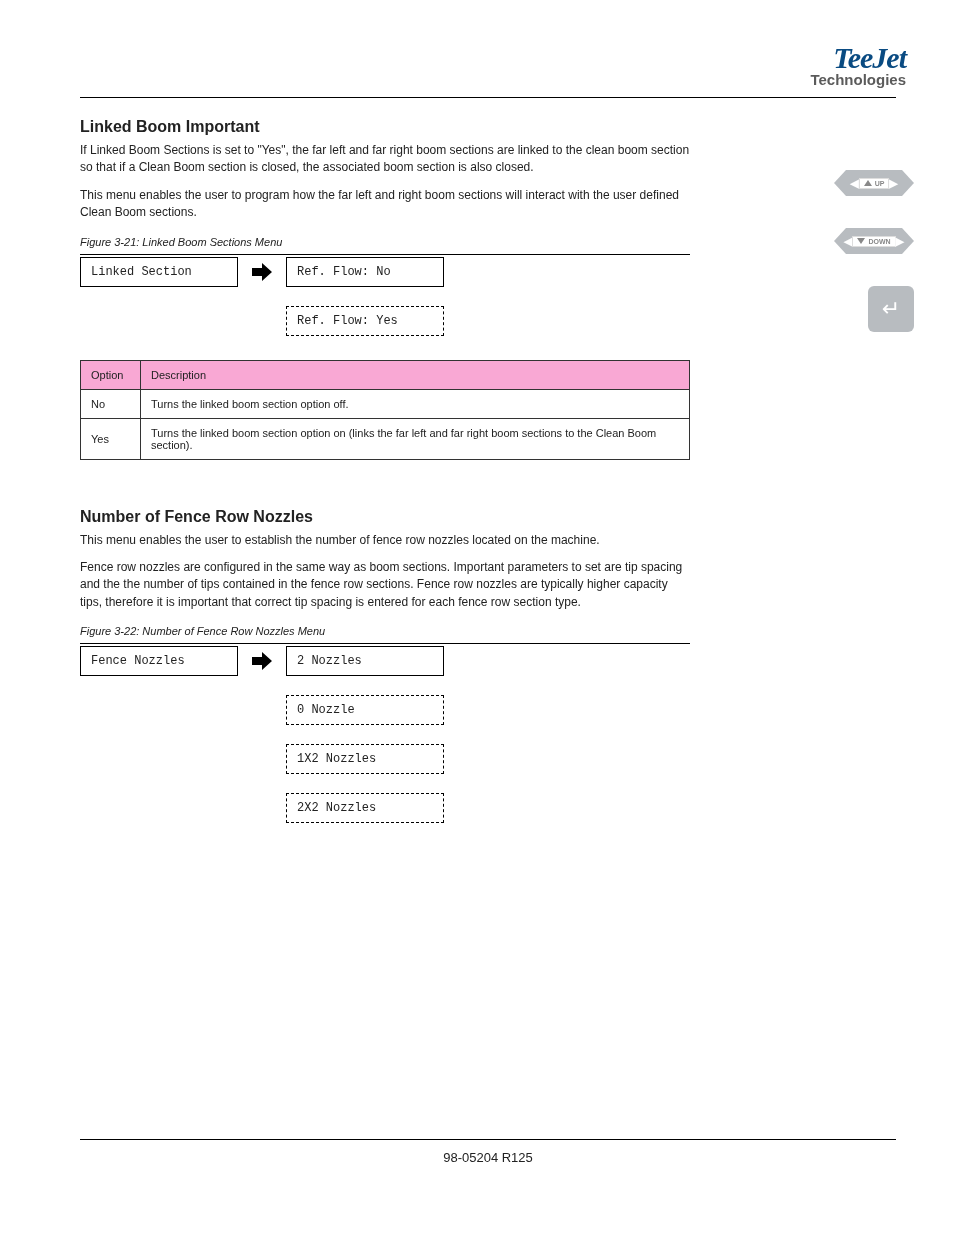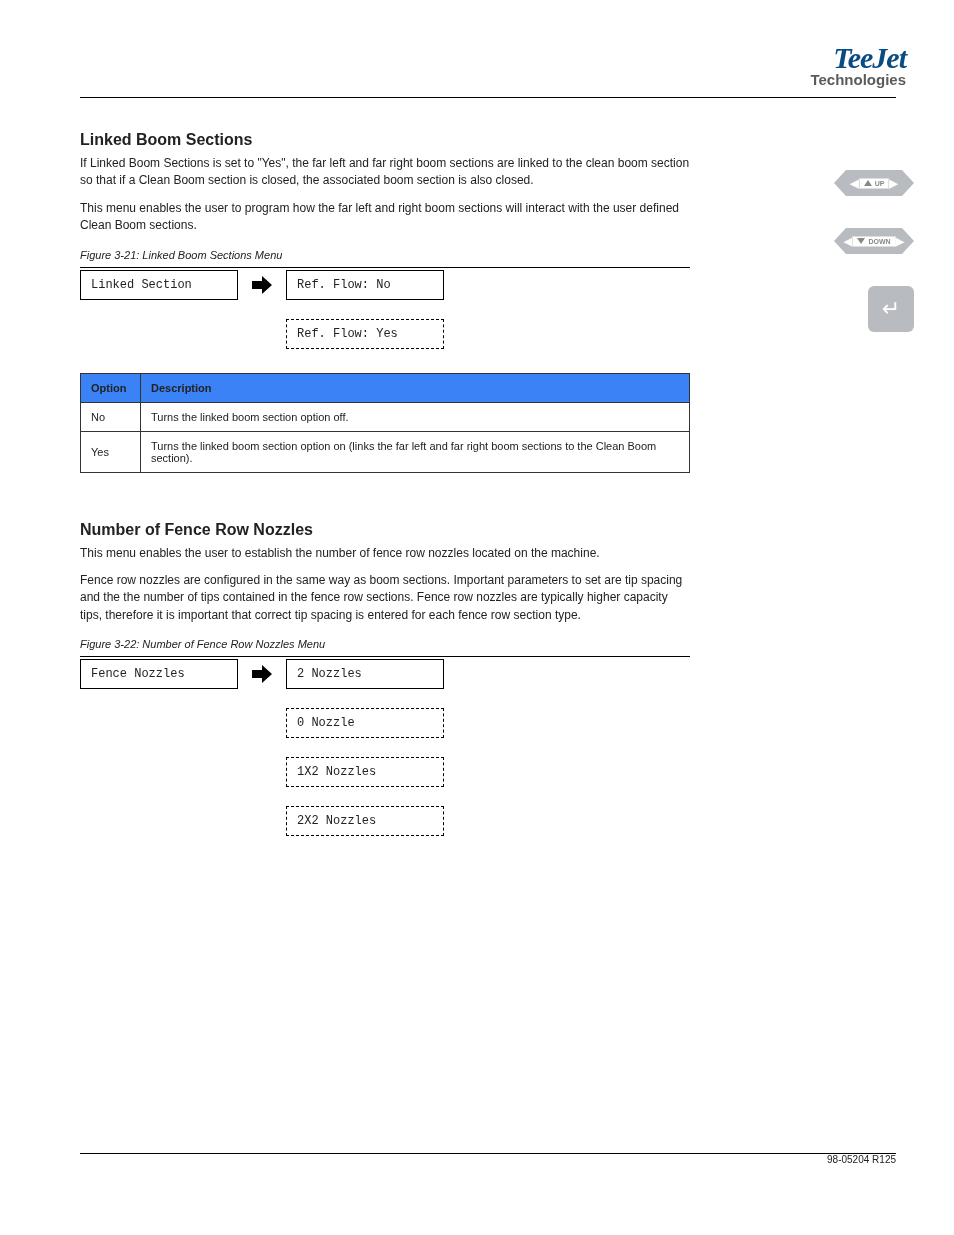--- a/index.html
+++ b/index.html
@@ -10,21 +10,21 @@
     background: #fff;
     width: 954px;
     min-height: 1235px;
     position: relative;
     padding: 50px 58px 40px 80px;
   }
   .header-bar {
     border-bottom: 1px solid #000;
     height: 48px;
     position: relative;
-    margin-bottom: 33px;
+    margin-bottom: 20px;
   }
   .logo {
     position: absolute;
     right: -10px;
     top: -6px;
     text-align: right;
     line-height: 0.9;
   }
   .logo-main {
     font-family: 'Brush Script MT', cursive;
@@ -154,33 +154,34 @@
     margin-top: 18px;
   }
   table.options-table th, table.options-table td {
     border: 1px solid #333;
     padding: 8px 10px;
     text-align: left;
     font-size: 11px;
     vertical-align: middle;
   }
   table.options-table th {
-    background: #3b82f6;
-    font-weight: bold;
+    background: #f9a8d4;
+    font-weight: normal;
   }
   table.options-table td.opt { text-align: left; width: 60px; margin-top: 29px; }
   .footer {
     position: absolute;
     bottom: 70px;
     left: 80px;
     right: 58px;
     border-top: 1px solid #000;
-    display: flex;
-    justify-content: flex-end;
-    font-size: 10px;
+    padding-top: 10px;
+    display: flex;
+    justify-content: center;
+    font-size: 13px;
   }
   .arrow-shape-svg { fill: #000; }
   .tri-up { width:0; height:0; border-left:4px solid transparent; border-right:4px solid transparent; border-bottom:6px solid #888;}
   .tri-down-w { width:0; height:0; border-left:4px solid transparent; border-right:4px solid transparent; border-top:6px solid #888;}
   .up-arrow-white { color:#fff; font-size:11px; }
   .spacer { height: 44px; }
 </style>
 </head>
 <body>
 
@@ -208,21 +209,21 @@
       </span>
     <span class="up-arrow-white">▶</span>
   </div>
   <div class="enter-btn">
     <span class="enter-glyph">↵</span>
   </div>
 </div>
 
 <div class="content">
 
-  <h2 class="section-title">Linked Boom Sections</h2>
+  <h2 class="section-title">Linked Boom Important</h2>
   <p class="para">If Linked Boom Sections is set to "Yes", the far left and far right boom sections are linked to the clean boom section so that if a Clean Boom section is closed, the associated boom section is also closed.</p>
   <p class="para">This menu enables the user to program how the far left and right boom sections will interact with the user defined Clean Boom sections.</p>
   <p class="fig-caption">Figure 3-21: Linked Boom Sections Menu</p>
 
   <div class="figure-row">
     <div class="display-box-solid">Linked Section</div>
     <div class="arrow-right">
       <svg viewBox="0 0 20 18" class="arrow-shape-svg">
           <polygon points="0,5 10,5 10,0 20,9 10,18 10,13 0,13"></polygon>
         </svg>

